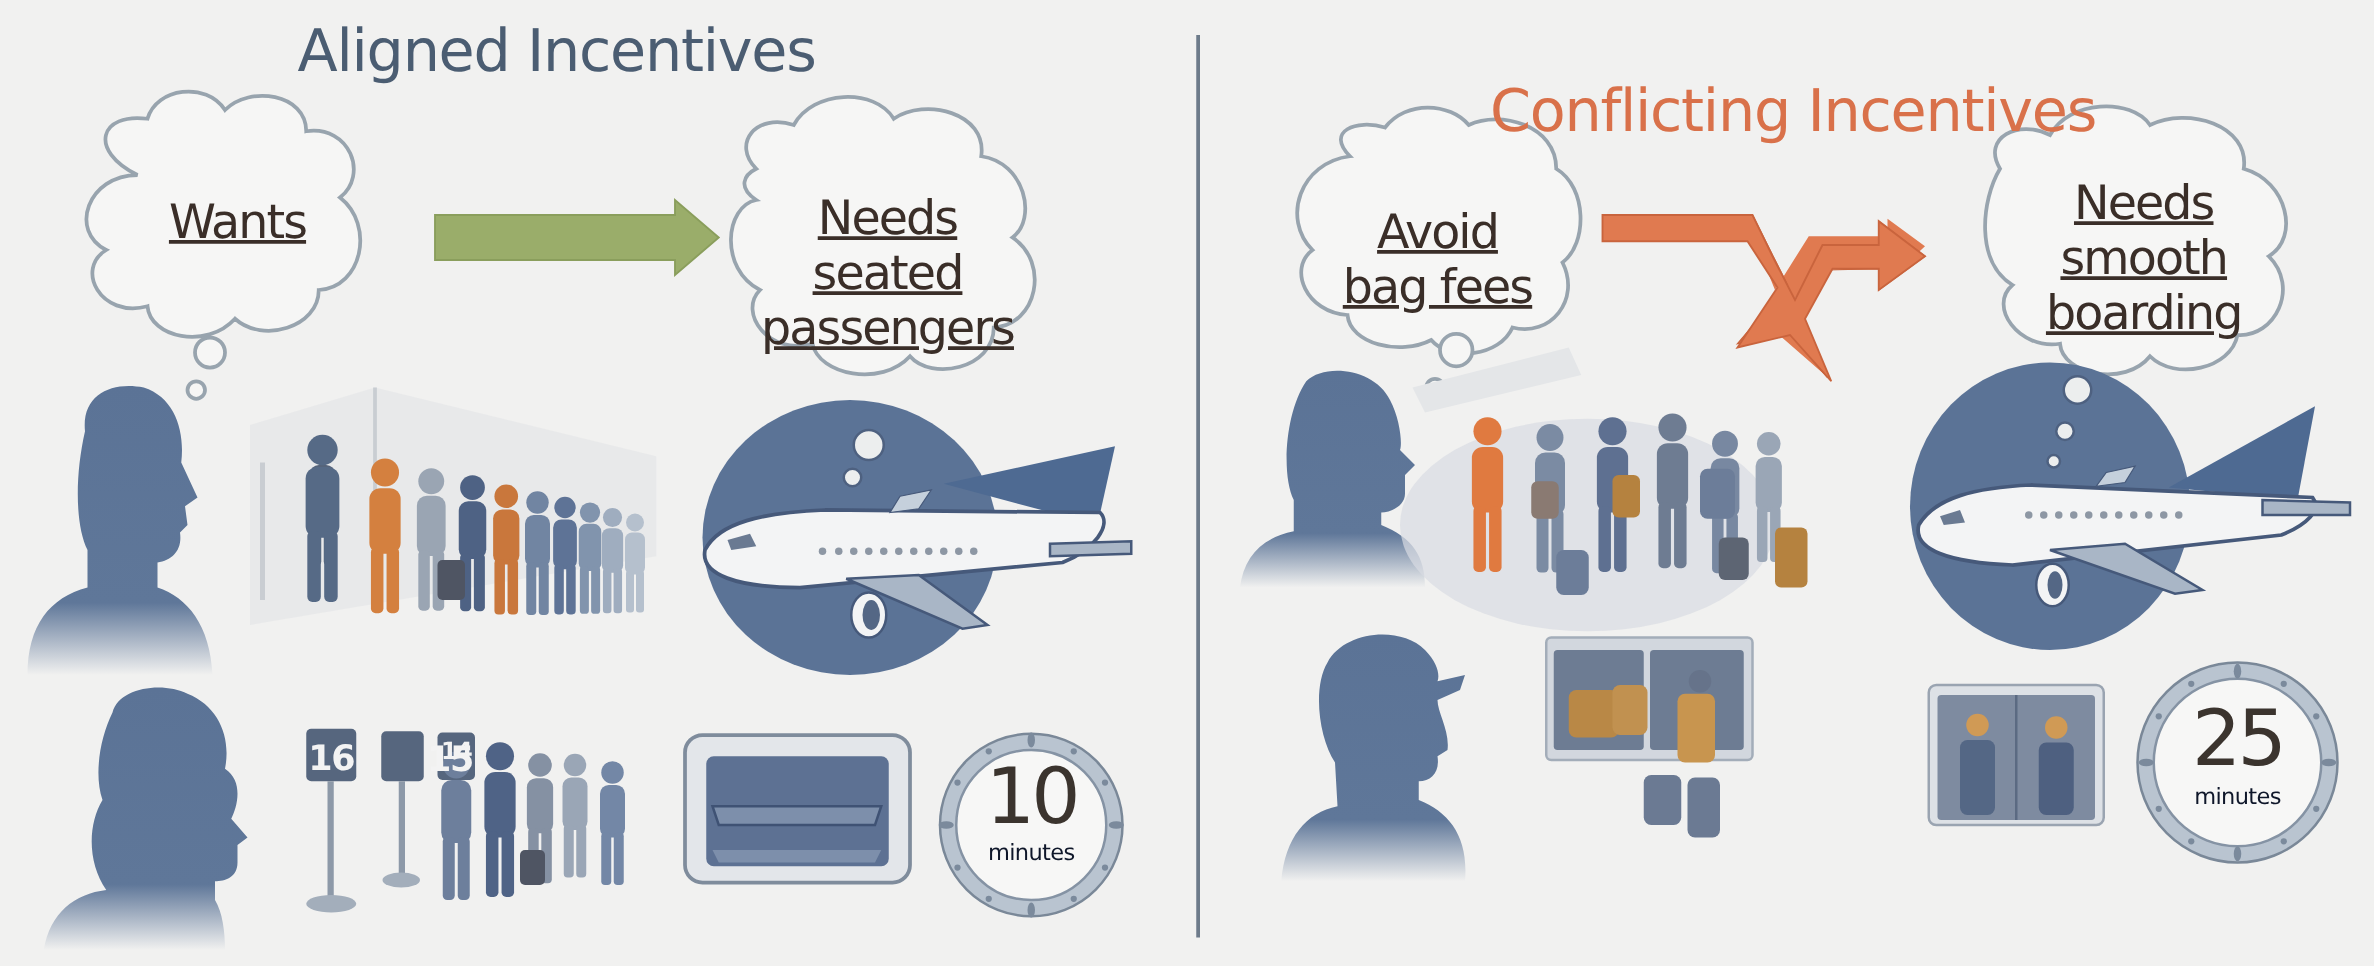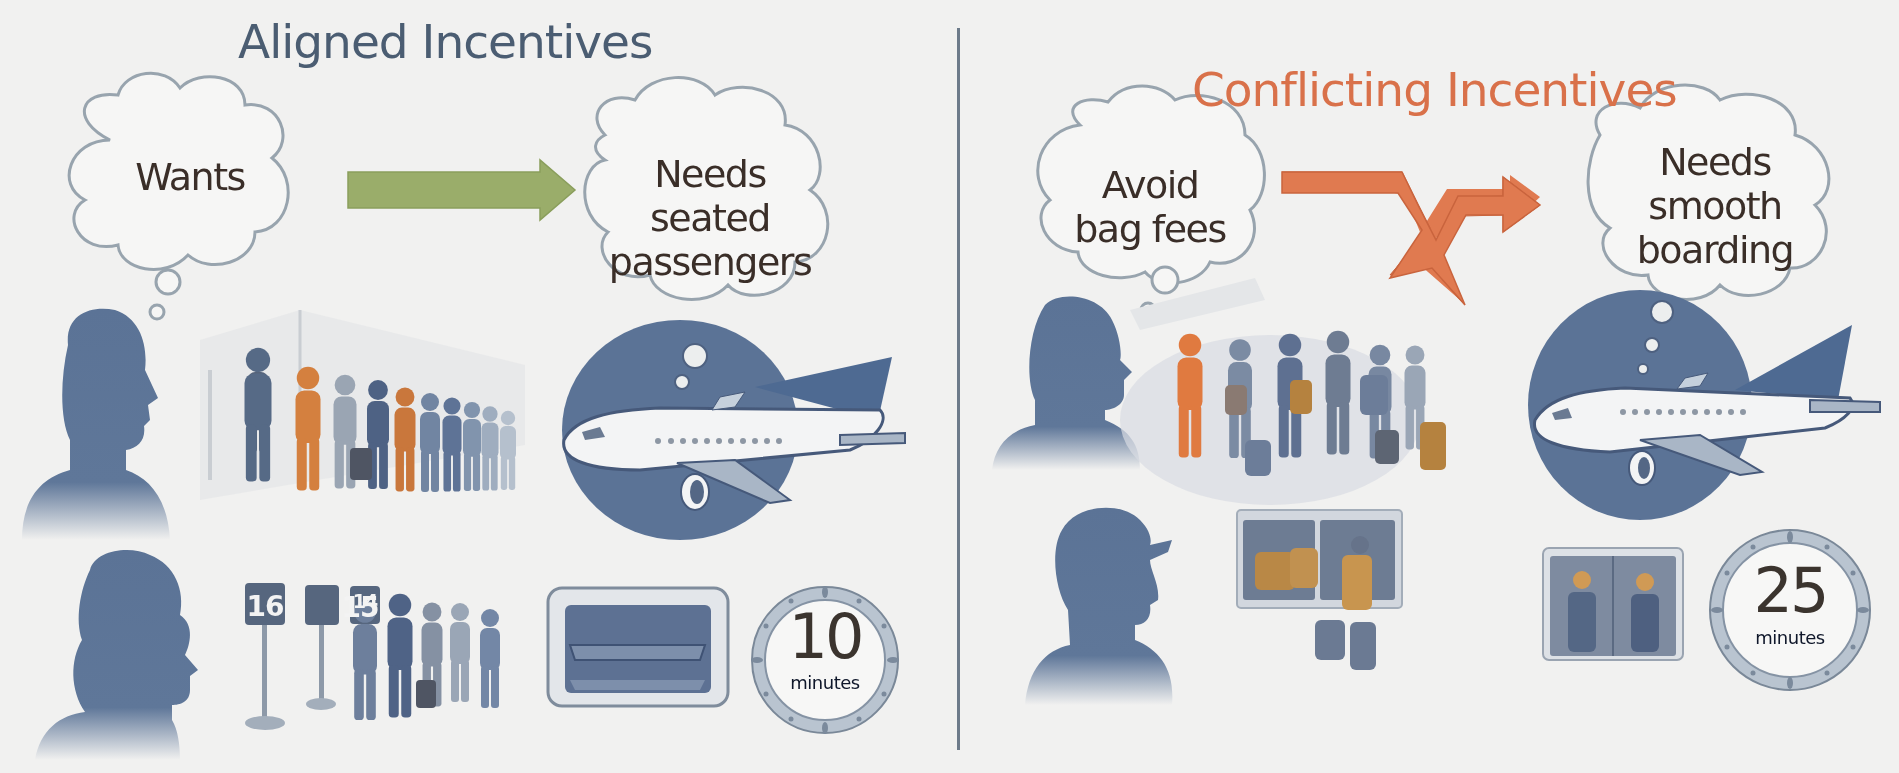--- a/index.html
+++ b/index.html
@@ -11,20 +11,21 @@
   }
   .title {
     position: absolute; top: 14px; font-size: 47px; letter-spacing: -1px;
     font-family: "DejaVu Sans", sans-serif; font-weight: normal; white-space: nowrap;
   }
   .divider { position: absolute; left: 957px; top: 28px; width: 3px; height: 722px; background: #6d7b8a; }
   .cloud-text {
     position: absolute; text-align: center; color: #3a2e28;
     font-size: 38px; line-height: 44px; letter-spacing: -1.5px;
     font-family: "DejaVu Sans", sans-serif;
+    text-decoration: underline;
   }
   .clock-num {
     position: absolute; text-align: center; color: #3b342e;
     font-size: 62px; line-height: 62px; letter-spacing: -3px;
   }
   .clock-unit {
     position: absolute; text-align: center; color: #0f172a;
     font-size: 18px; line-height: 26px; letter-spacing: -0.5px;
   }
   .sign-num {

